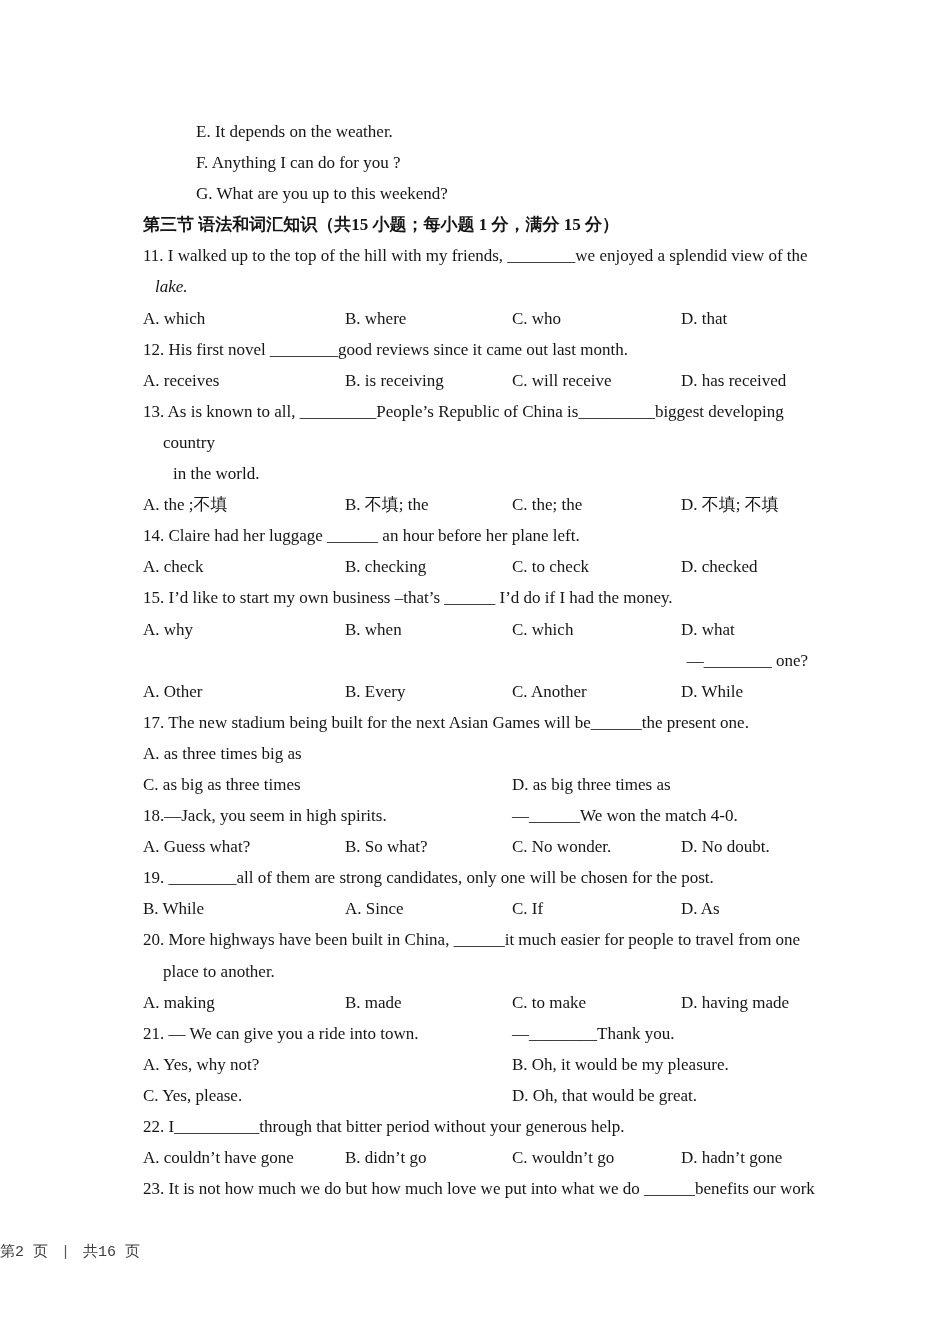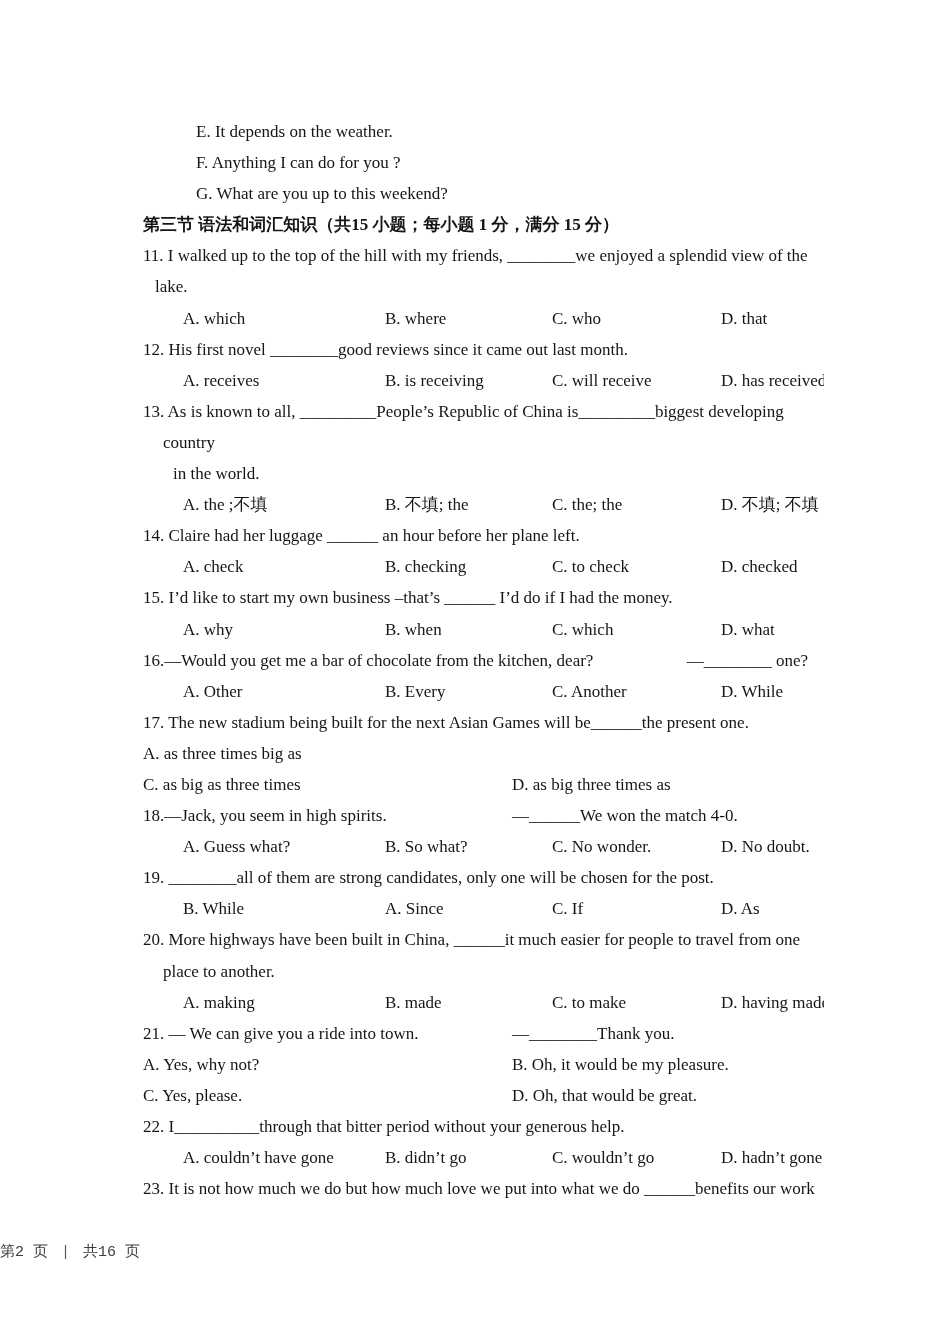--- a/index.html
+++ b/index.html
@@ -15,23 +15,23 @@
     position:absolute;left:143px;top:116px;width:667px;
     font-size:17px;
   }
   .line{
     height:31.1px;line-height:31.1px;
     white-space:nowrap;position:relative;
   }
   .intro{padding-left:53px;}
   .section-header{font-weight:700;}
   .indent0{padding-left:0;margin-left:20px;}
-  .indent1{padding-left:12px;}
+  .indent1{padding-left:12px;font-style:italic;}
   .indent2{padding-left:30px;}
-  .opts4{display:grid;grid-template-columns:202px 167px 169px 1fr;margin-left:40px;}
+  .opts4{display:grid;grid-template-columns:202px 167px 169px 1fr;}
   .opts2{display:grid;grid-template-columns:369px 1fr;}
   .rsp{position:absolute;left:369px;top:0;}
   .rend{position:absolute;right:2px;top:0;}
   .footer{
     position:absolute;left:0;width:100%;top:1242px;
     text-align:left;
     font-family:Liberation Mono, monospace;
     font-size:15px;color:#3d3d3d;
   }
   .footer .sep{margin:0 13px;color:#5a5a5a;}
@@ -76,21 +76,21 @@
         <span>C. to check</span>
         <span>D. checked</span>
       </div>
       <div class="line">15. I’d like to start my own business –that’s ______  I’d do if I had the money.</div>
       <div class="line opts4">
         <span>A. why</span>
         <span>B. when</span>
         <span>C. which</span>
         <span>D. what</span>
       </div>
-      <div class="line"><span>16.—Would you get me a bar of chocolate from the kitchen, dear?</span><span class="rend">—________  one?</span></div>
+      <div class="line"><span class="rend">—________  one?</span></div>
       <div class="line opts4">
         <span>A. Other</span>
         <span>B. Every</span>
         <span>C. Another</span>
         <span>D. While</span>
       </div>
       <div class="line">17. The new stadium being built for the next Asian Games will be______the present one.</div>
       <div class="line opts2">
         <span>A. as three times big as</span>
       </div>

